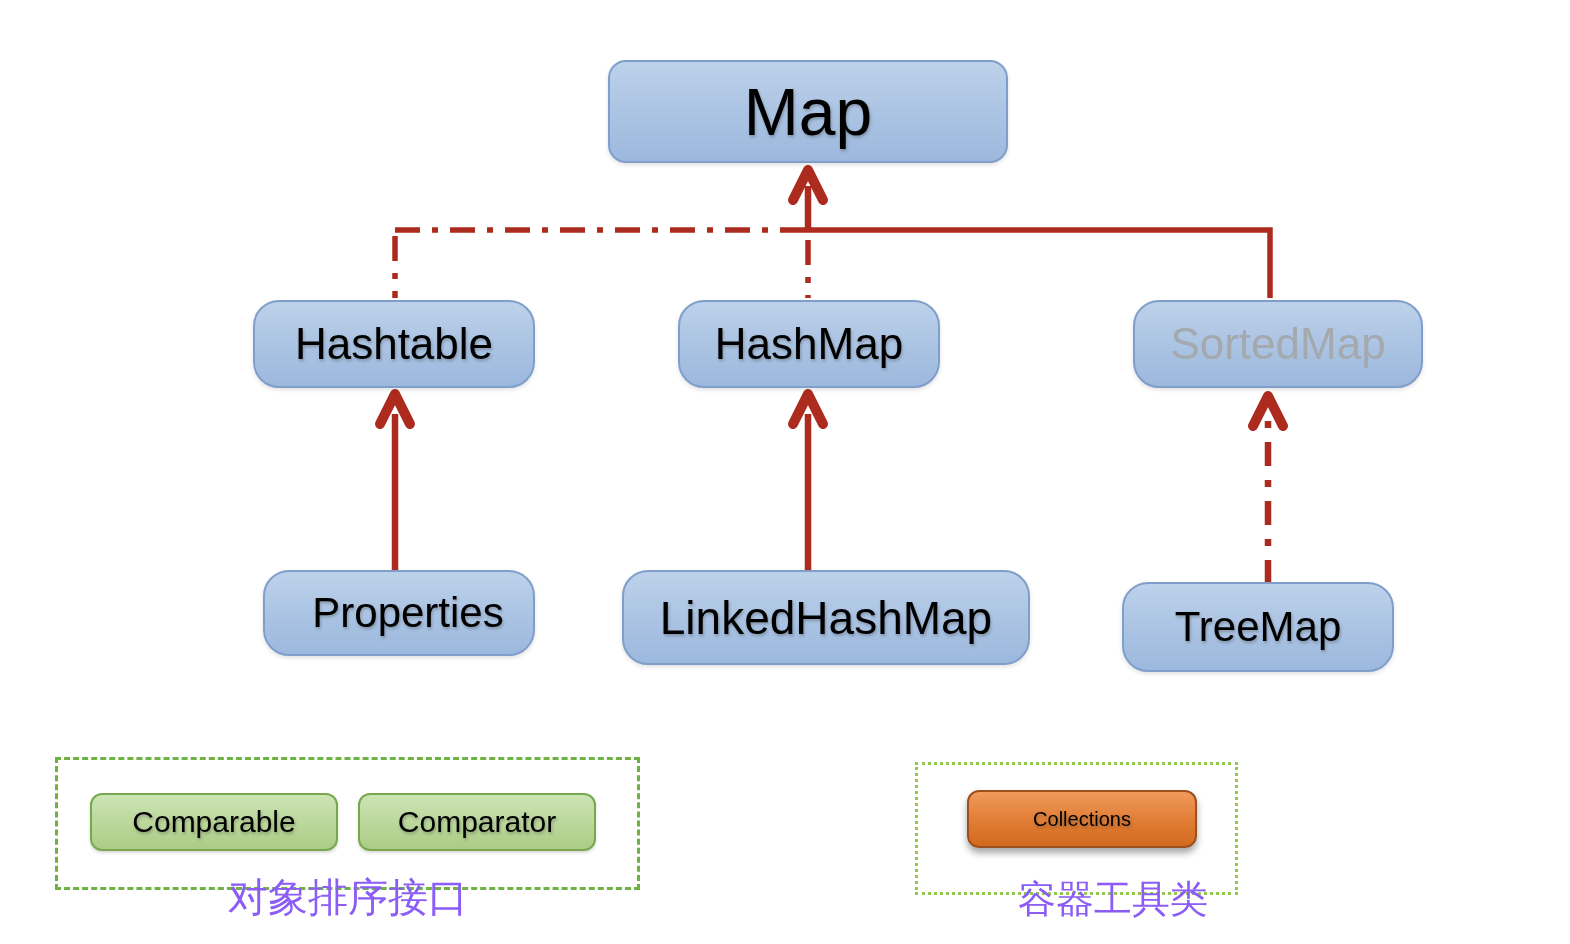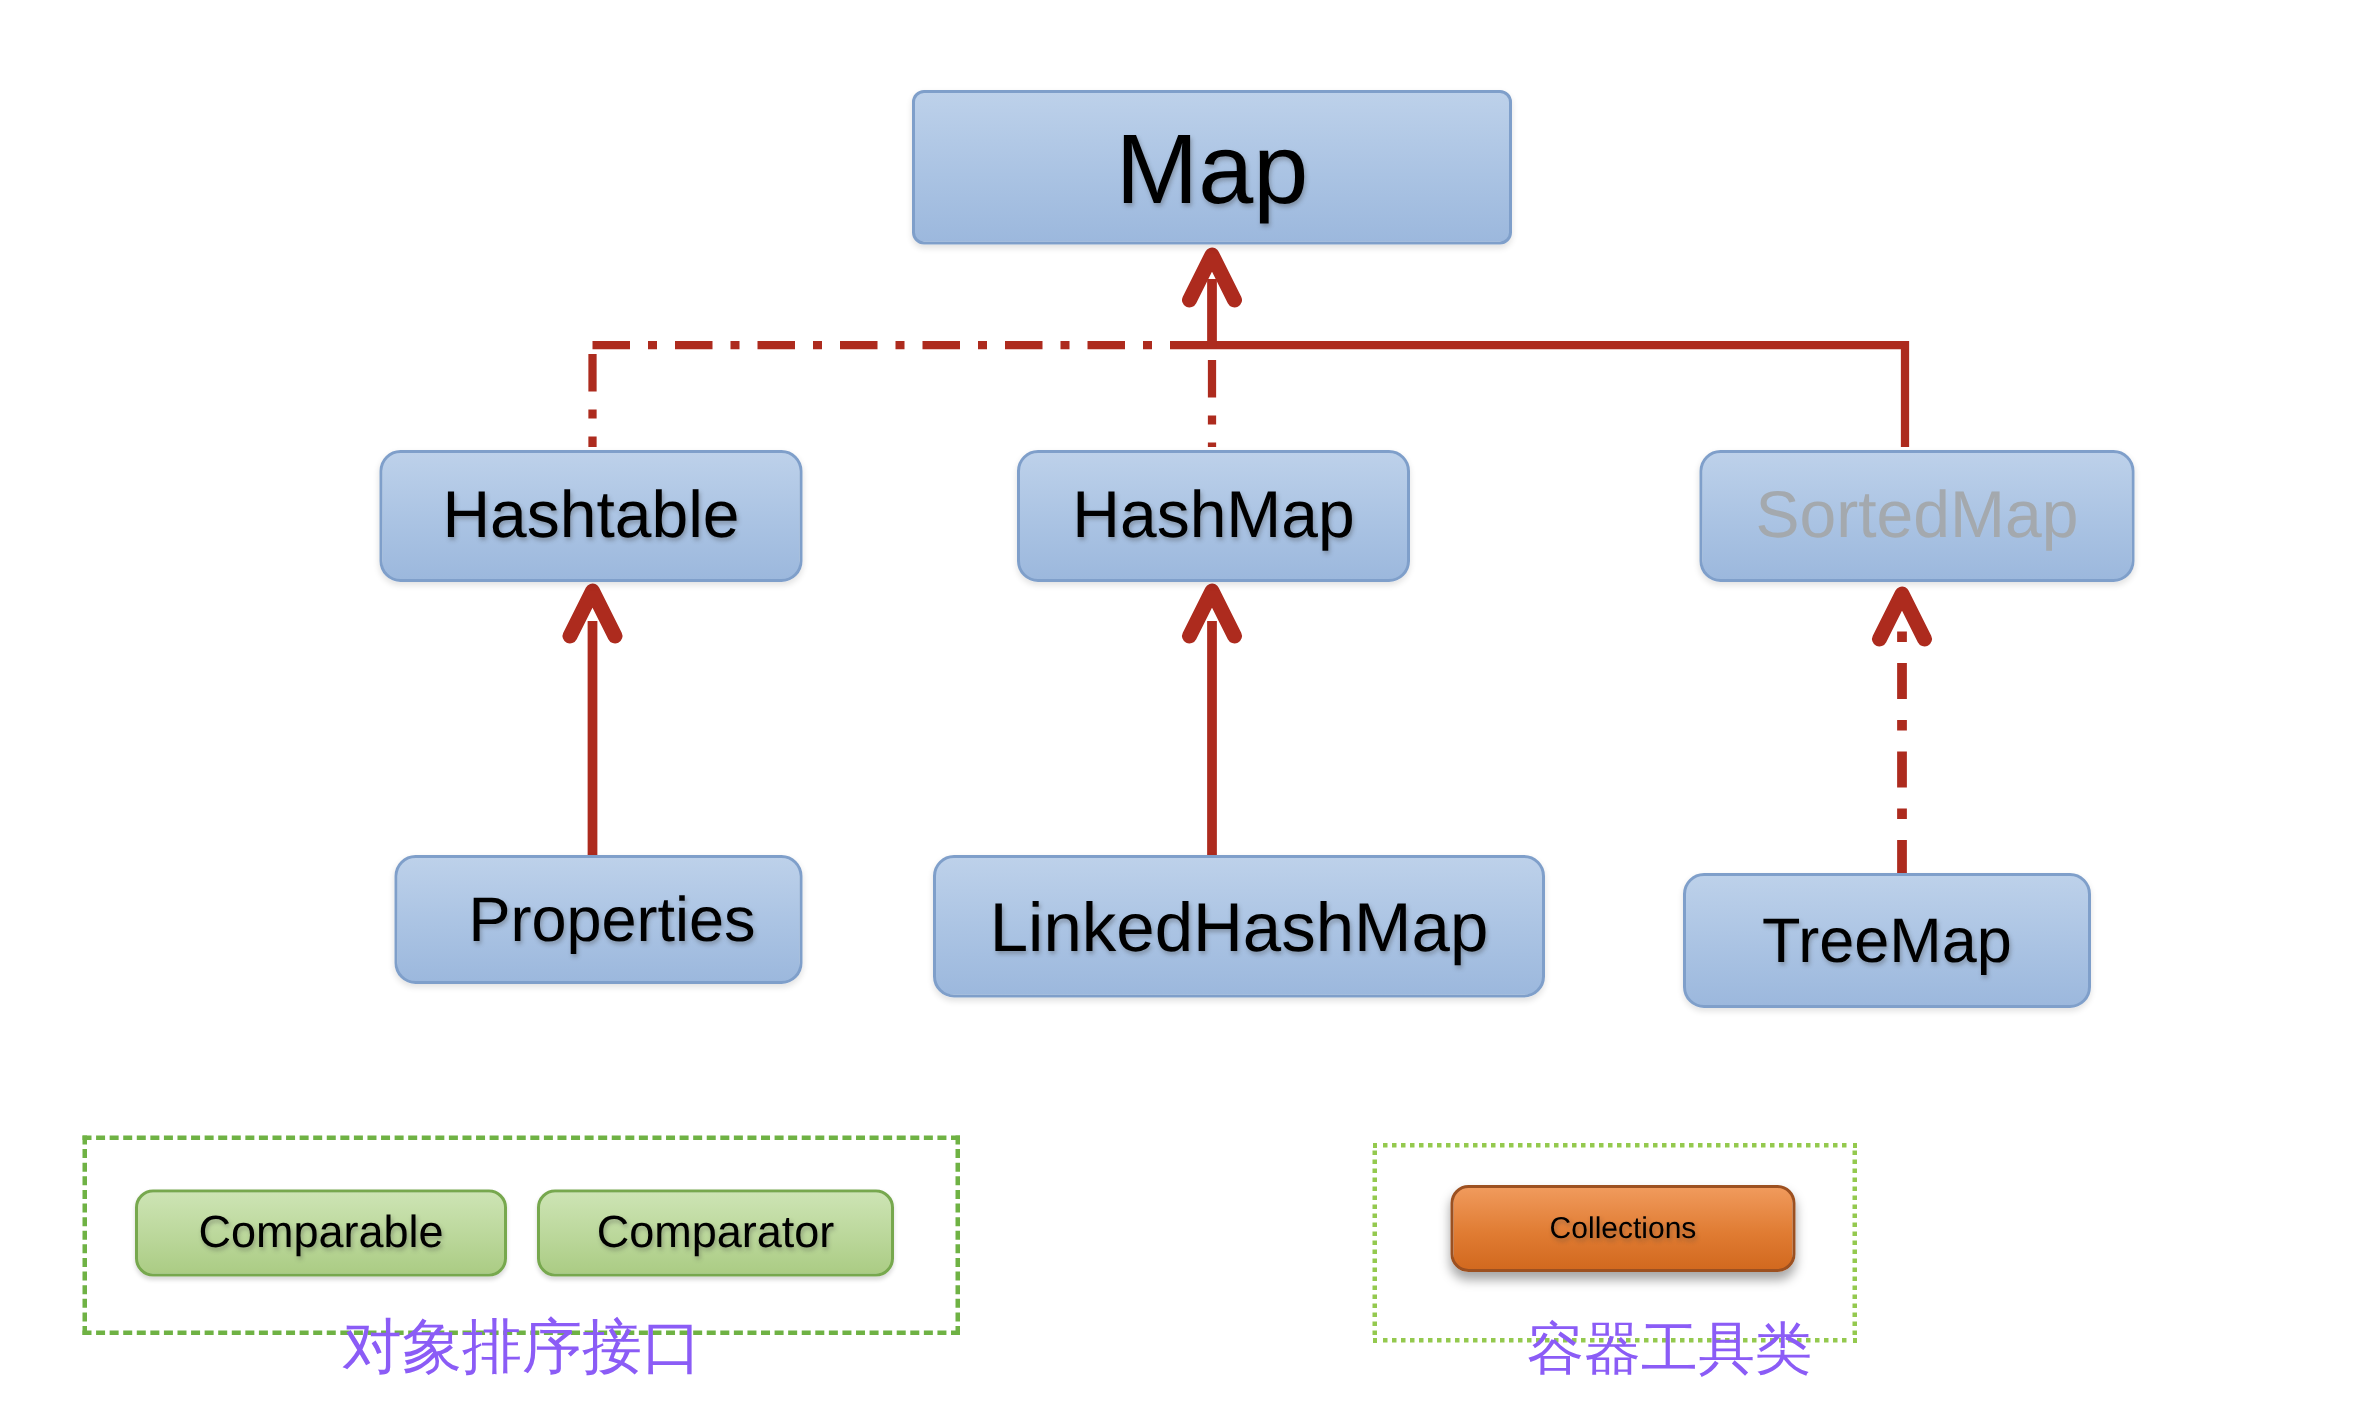--- a/index.html
+++ b/index.html
@@ -14,21 +14,21 @@
   .node{
     position:absolute;z-index:2;
     display:flex;align-items:center;justify-content:center;
     box-sizing:border-box;
     color:#000;
     text-shadow:1px 2px 3px rgba(60,60,60,0.35);
   }
   .node-blue{
     background:linear-gradient(180deg,#bdd1ea 0%,#aac3e3 55%,#9cb8dd 100%);
     border:2px solid #7f9fca;
-    border-radius:14px;
+    border-radius:26px;
     box-shadow:0 2px 4px rgba(0,0,0,0.12);
     font-size:44px;
   }
   .muted{color:#a4a9ae;text-shadow:none;}
   .node-green{
     background:linear-gradient(180deg,#cde4b4 0%,#b9d698 60%,#abcc84 100%);
     border:2px solid #77a84e;
     border-radius:12px;
     box-shadow:0 2px 3px rgba(0,0,0,0.15);
     font-size:30px;
@@ -77,21 +77,21 @@
     </g>
 
     <g stroke="#ad2b1e" fill="none" stroke-width="10" stroke-linecap="round" stroke-linejoin="round">
       <path d="M 793 200 L 808 170 L 823 200"></path>
       <path d="M 380 424 L 395 394 L 410 424"></path>
       <path d="M 793 424 L 808 394 L 823 424"></path>
       <path d="M 1253 426 L 1268 396 L 1283 426"></path>
     </g>
   </svg>
 
-  <div class="node node-blue" style="left:608px;top:60px;width:400px;height:103px;font-size:66px;border-radius:8px;">
+  <div class="node node-blue" style="left:608px;top:60px;width:400px;height:103px;font-size:66px;border-radius:18px;">
     <span>Map</span>
   </div>
 
   <div class="node node-blue" style="left:253px;top:300px;width:282px;height:88px;">
     <span>Hashtable</span>
   </div>
 
   <div class="node node-blue" style="left:678px;top:300px;width:262px;height:88px;">
     <span>HashMap</span>
   </div>

